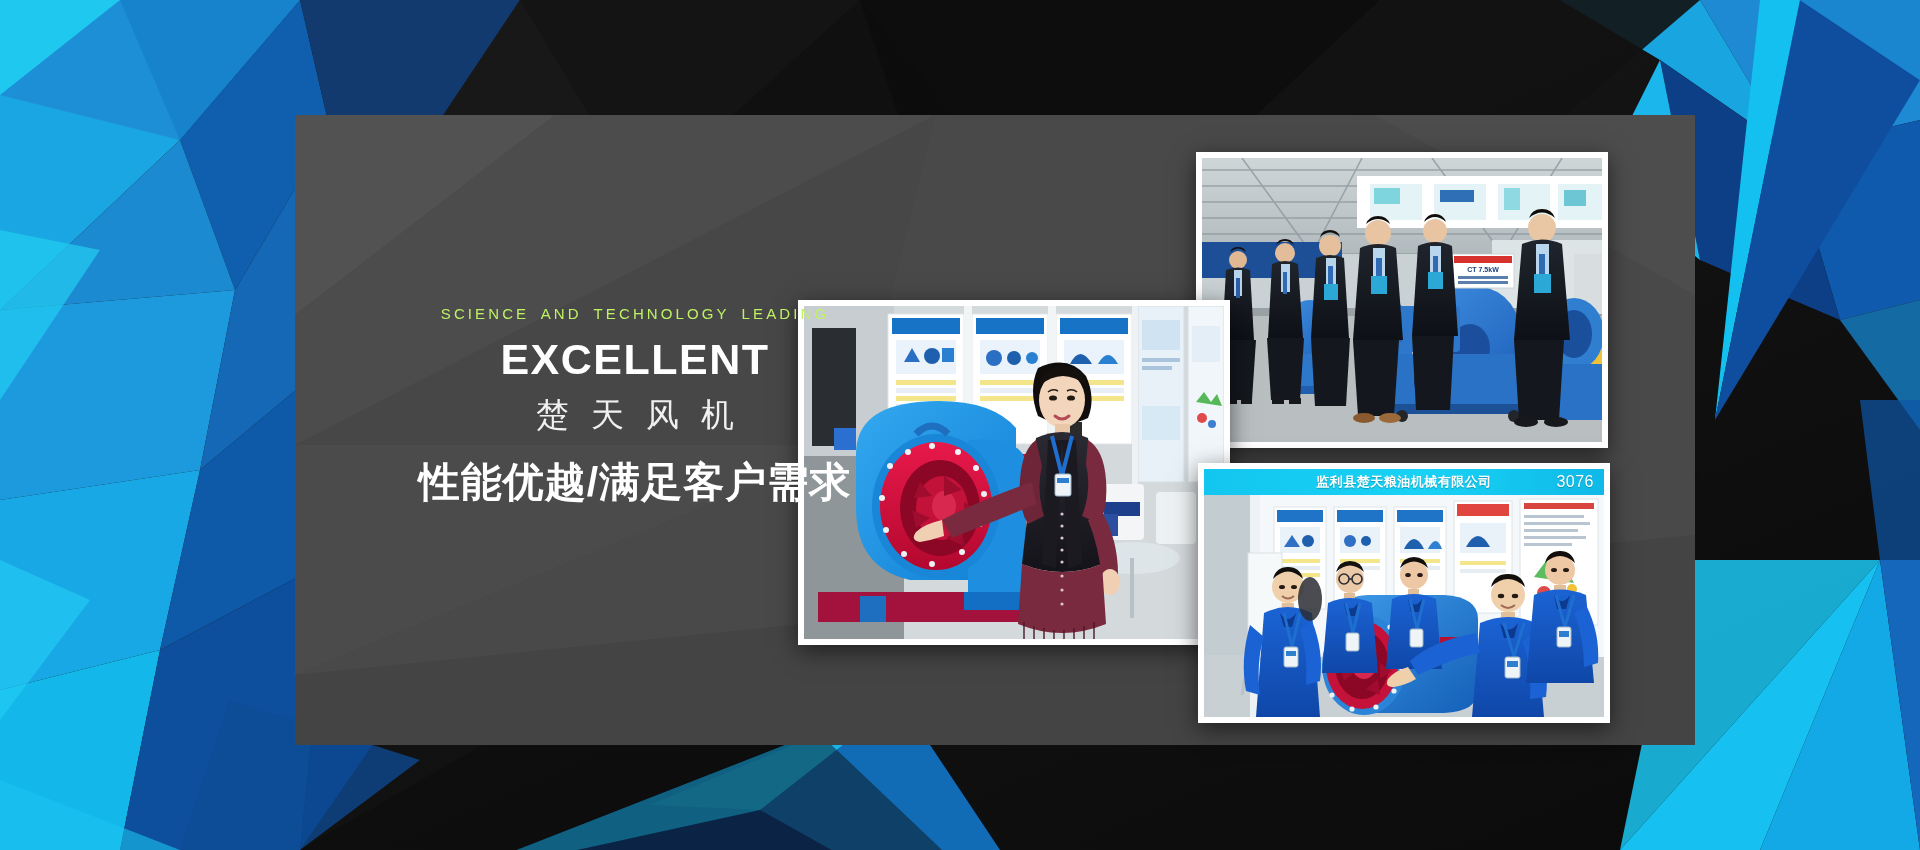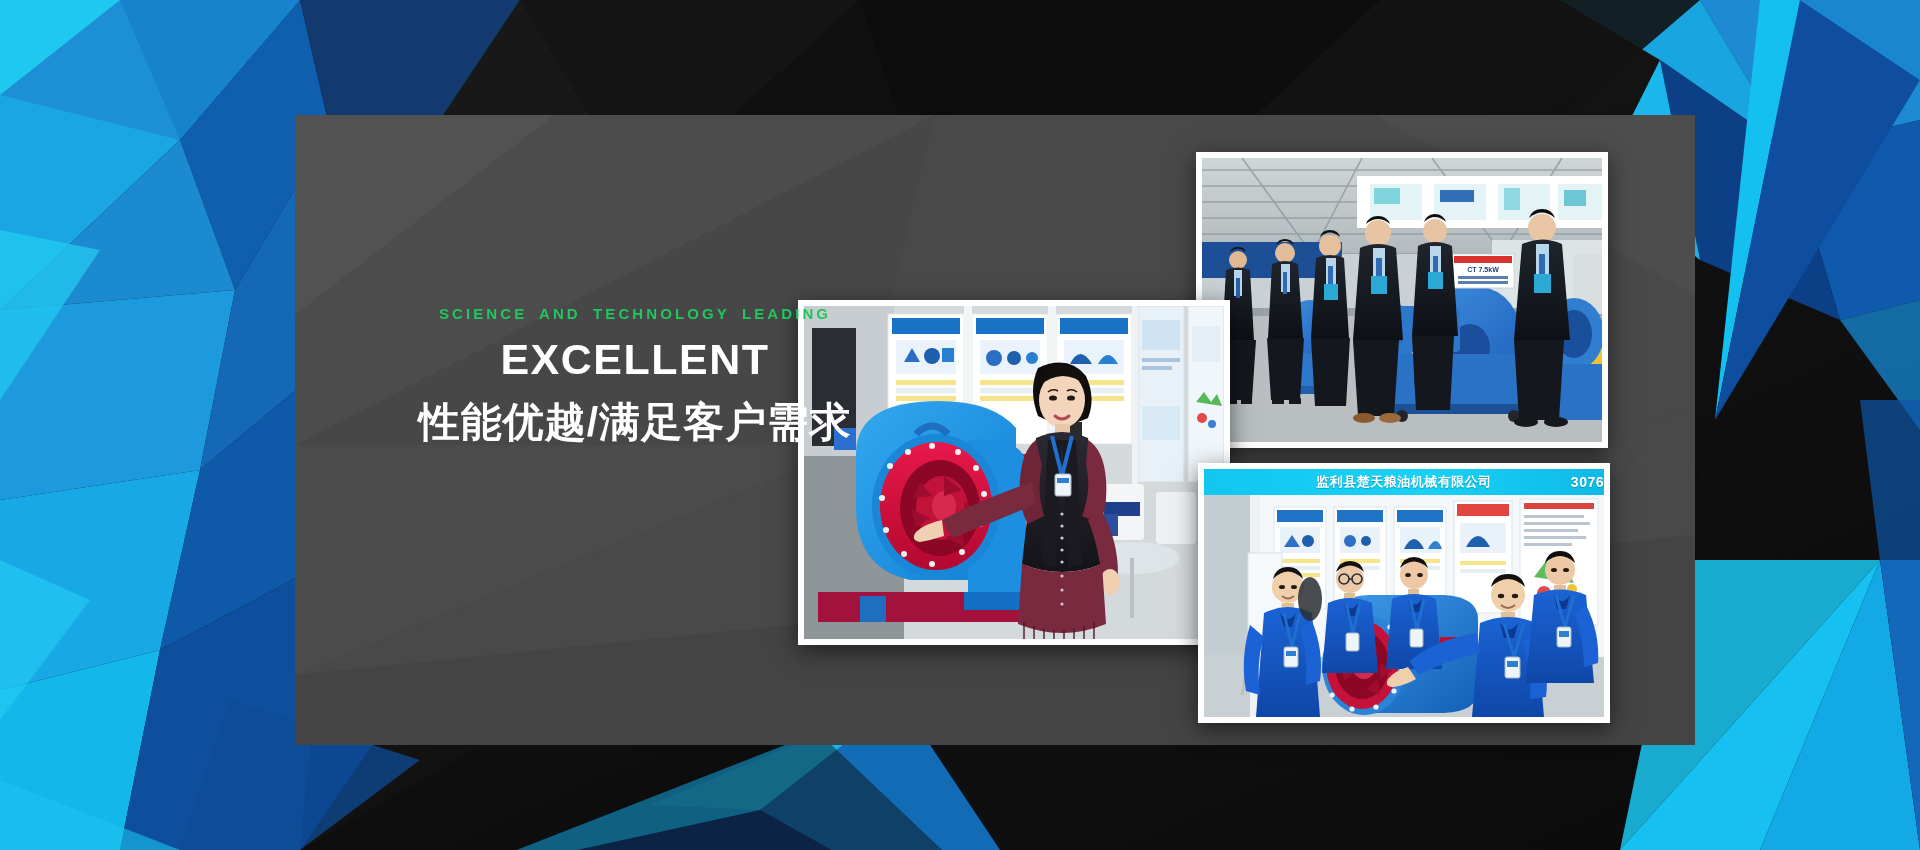--- a/index.html
+++ b/index.html
@@ -28,24 +28,24 @@
 
   
   .text-block {
     position:absolute;
     left:395px; top:305px;
     width:480px;
     text-align:center;
     z-index:6;
   }
   .tagline {
-    color:#22c55e;
+    color:#bef264;
     font-size:15px;
     letter-spacing:3.1px;
-    font-weight:700;
+    font-weight:400;
     white-space:nowrap;
     margin-bottom:16px;
     word-spacing:5px;
   }
   .headline {
     color:#ffffff;
     font-size:43px;
     font-weight:bold;
     letter-spacing:1.5px;
     line-height:1;
@@ -86,21 +86,21 @@
   #photo-team-blue  { left:1198px; top:463px; width:412px; height:260px; z-index:6; }
 
   .booth-banner {
     position:absolute; left:0; top:0; width:100%; height:10.5%;
     background:linear-gradient(90deg,#13c6ef 0%,#18d2f5 55%,#0fb9e8 100%);
     display:flex; align-items:center; justify-content:center;
     color:#ffffff; font-size:13px; font-weight:bold;
     letter-spacing:.5px;
     text-shadow:0 1px 1px rgba(0,0,0,.25);
   }
-  .booth-no { position:absolute; right:0; top:50%; transform:translateY(-50%); font-size:14px; font-weight:bold; color:#fff; }
+  .booth-no { position:absolute; right:10px; top:50%; transform:translateY(-50%); font-size:16px; font-weight:normal; color:#fff; }
 </style>
 </head>
 <body>
 
 <div id="banner">
 
   <svg class="bg-svg" viewBox="0 0 1920 850" preserveAspectRatio="none">
     <defs>
       <linearGradient id="gdark" x1="0" y1="0" x2="1" y2="1">
         <stop offset="0%" stop-color="#1b1b1b"></stop>
@@ -173,20 +173,21 @@
       <polygon points="560,330 1400,300 1400,420 0,560" fill="#4b4b4b" opacity=".5"></polygon>
       <polygon points="0,560 1400,420 1400,630 0,630" fill="#434343" opacity=".6"></polygon>
       <polygon points="640,0 1400,0 1400,300 560,330" fill="#4d4d4d" opacity=".35"></polygon>
       <polygon points="1080,0 1400,0 1400,180" fill="#565656" opacity=".35"></polygon>
     </svg>
   </div>
 
   <div class="text-block">
     <div class="tagline">SCIENCE  AND  TECHNOLOGY  LEADING</div>
     <div class="headline">EXCELLENT</div>
+    <div class="cn-name">楚天风机</div>
     <div class="slogan">性能优越/满足客户需求</div>
   </div>
 
   <div class="photo" id="photo-team-suits">
     <div class="inner">
       <svg viewBox="0 0 400 284" preserveAspectRatio="none">
         <defs>
           <linearGradient id="hallRoof" x1="0" y1="0" x2="0" y2="1">
             <stop offset="0%" stop-color="#cfd6d8"></stop>
               <stop offset="100%" stop-color="#aab3b6"></stop>

